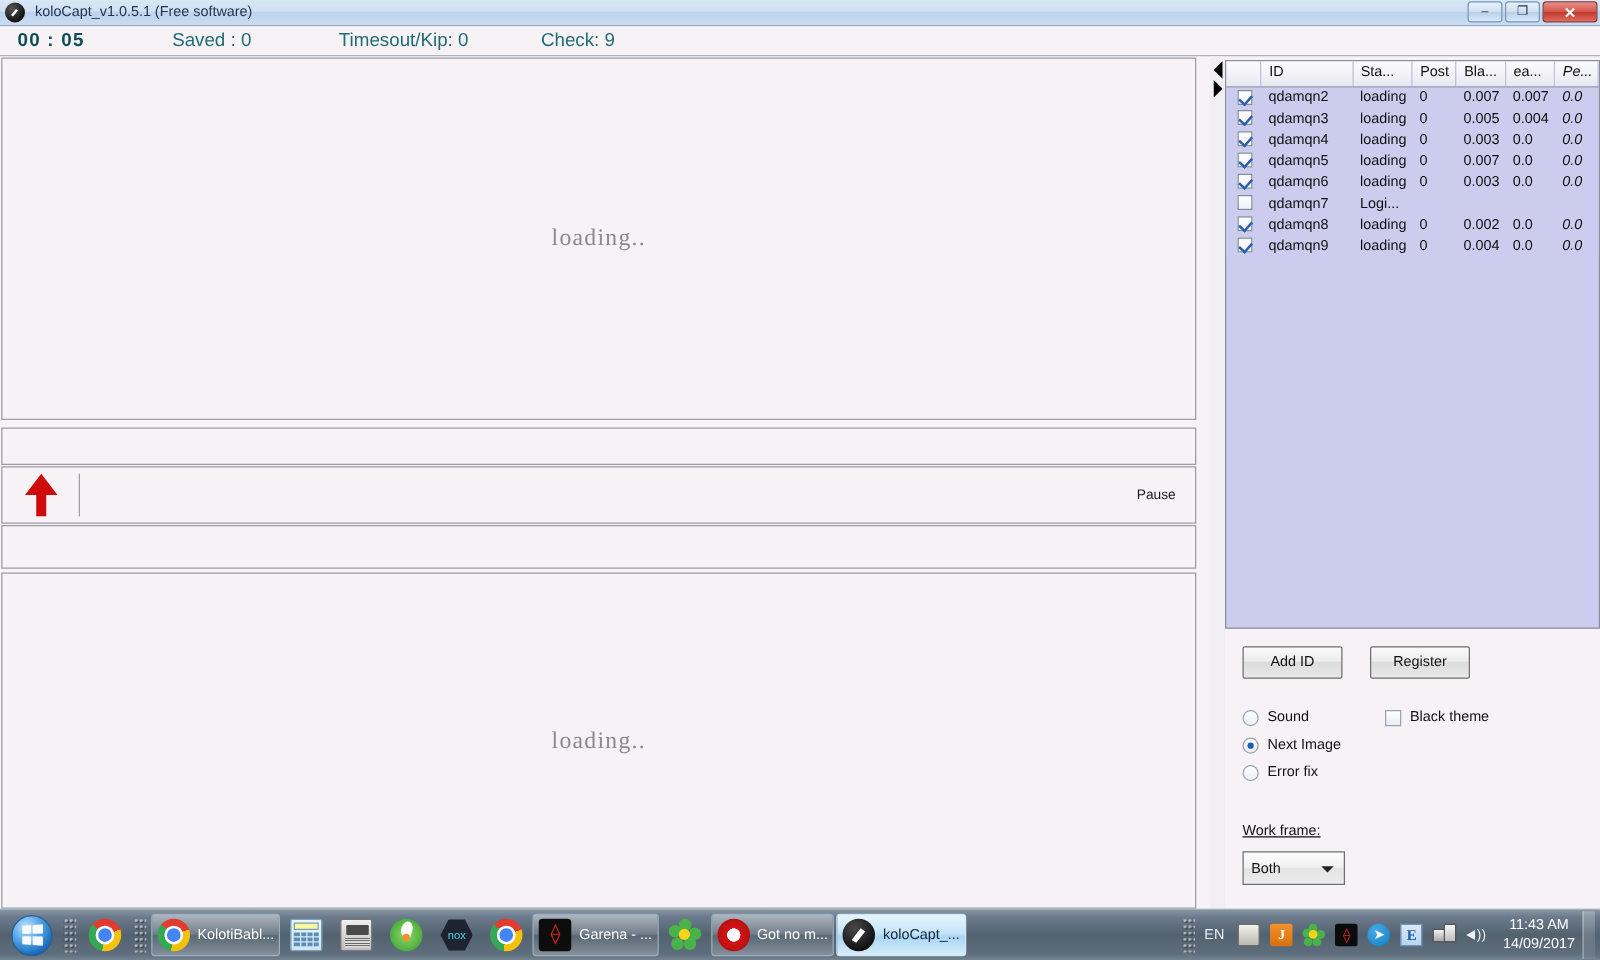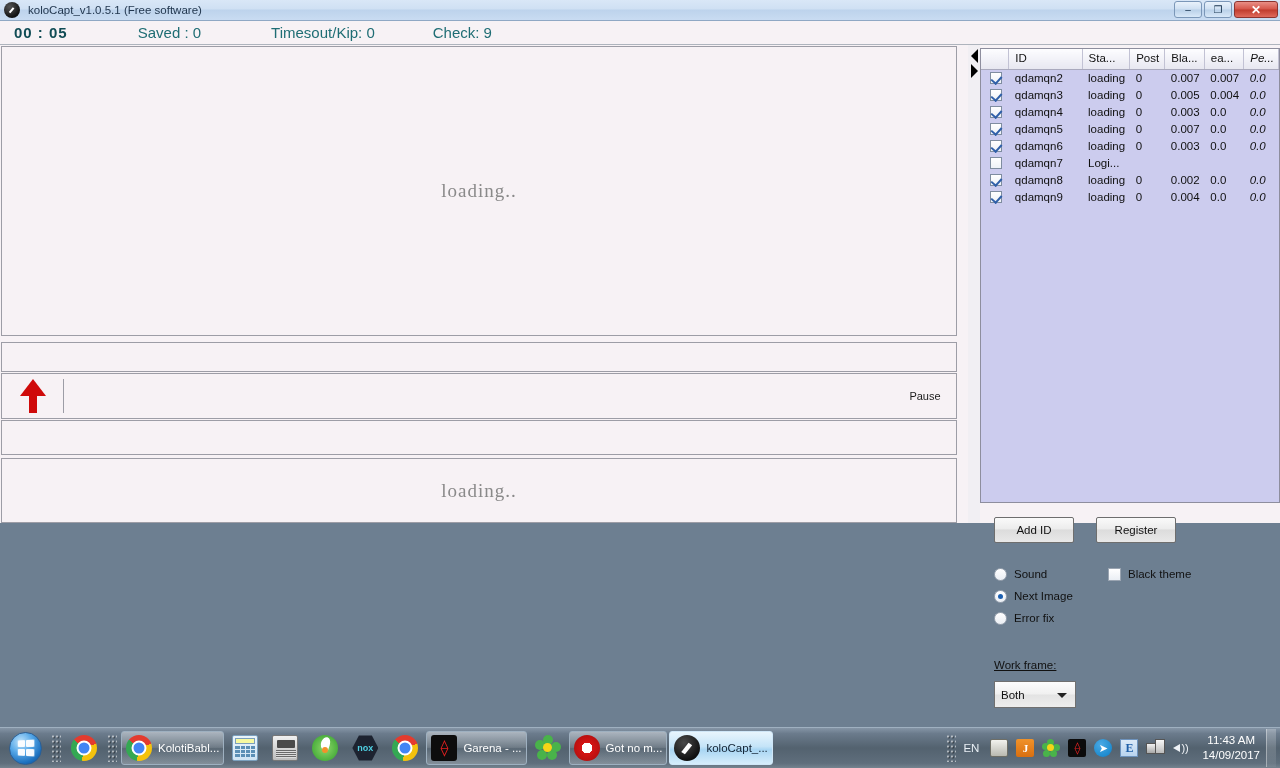--- a/index.html
+++ b/index.html
@@ -7,21 +7,21 @@
   html, body {
     width: 1280px; height: 768px;
     overflow: hidden;
     font-family: "Liberation Sans", sans-serif;
     background: #6d7f91;
   }
 
   
   #app-window {
     position: absolute; left: 0; top: 0;
-    width: 1280px; height: 523px;
+    width: 1280px; height: 727px;
     background: #f2f0f4;
     display: flex; flex-direction: column;
   }
 
   
   #title-bar {
     height: 21px;
     background: linear-gradient(to bottom, #d9e7f7 0%, #cfe0f3 45%, #bdd3ec 50%, #c9dcf2 100%);
     border-bottom: 1px solid #8fa8c4;
     display: flex; align-items: center;
@@ -396,21 +396,21 @@
   }
   .ico-swirl::after {
     content: ""; position: absolute; left: 10px; top: 12px;
     width: 6px; height: 6px; border-radius: 50%; background: #f3912a;
   }
   
   .ico-nox {
     background: #1d2330;
     clip-path: polygon(25% 2%, 75% 2%, 100% 50%, 75% 98%, 25% 98%, 0 50%);
     display: flex; align-items: center; justify-content: center;
-    color: #4fd0e3; font-size: 9px; font-weight: bold;
+    color: #4fd0e3; font-size: 9px; font-weight: normal;
     font-family: "Liberation Sans", sans-serif;
   }
   
   .ico-garena {
     background: #0d0d0d; border-radius: 3px;
     display: flex; align-items: center; justify-content: center;
     color: #e02020; font-size: 16px; line-height: 1;
   }
   
   .ico-icq { position: relative; }

